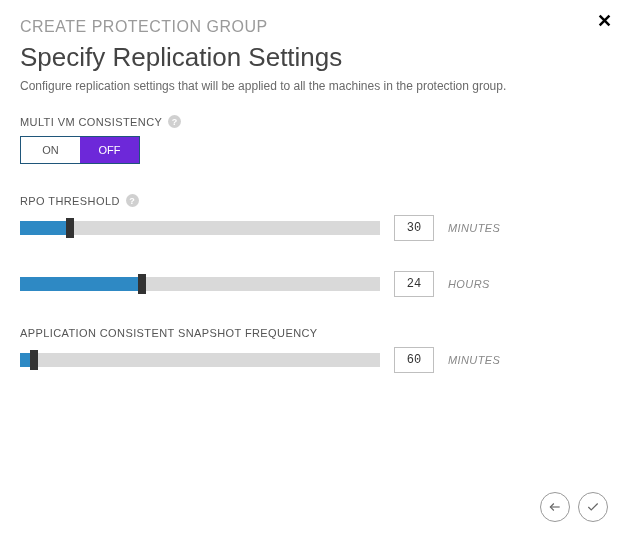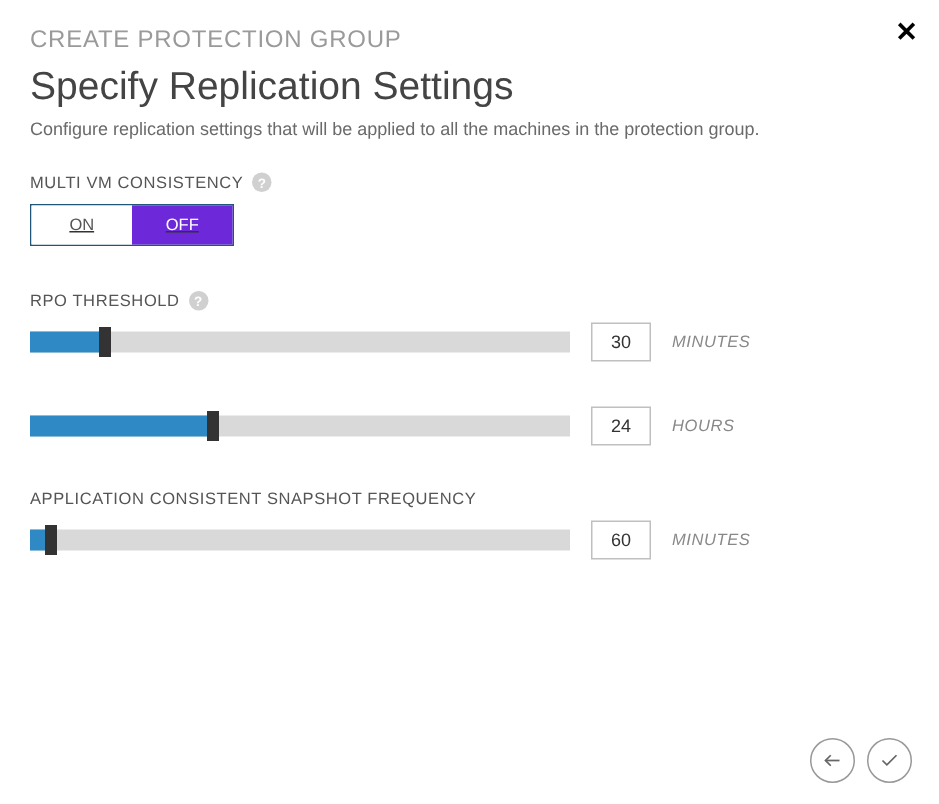--- a/index.html
+++ b/index.html
@@ -56,23 +56,22 @@
     border-radius: 50%;
     background: #d0d0d0;
     color: #fff;
     font-size: 9px;
     font-weight: bold;
     align-items: center;
     justify-content: center;
   }
   .toggle {
     display: flex;
-    width: 136px;
+    width: 120px;
     border: 1px solid #1f567a;
-    text-decoration: underline;
   }
   .toggle-opt {
     flex: 1;
     text-align: center;
     font-size: 11px;
     padding: 7px 0;
     color: #555;
     background: #fff;
     cursor: pointer;
   }
@@ -105,21 +104,21 @@
     transform: translateX(-50%);
     cursor: pointer;
   }
   .value-box {
     width: 40px;
     height: 26px;
     border: 1px solid #bfbfbf;
     font-size: 12px;
     text-align: center;
     color: #333;
-    font-family: Liberation Sans, sans-serif;
+    font-family: Liberation Mono, monospace;
   }
   .unit-label {
     font-size: 11px;
     color: #888;
     letter-spacing: 0.4px;
     font-style: italic;
   }
   .footer {
     position: absolute;
     bottom: 14px;

